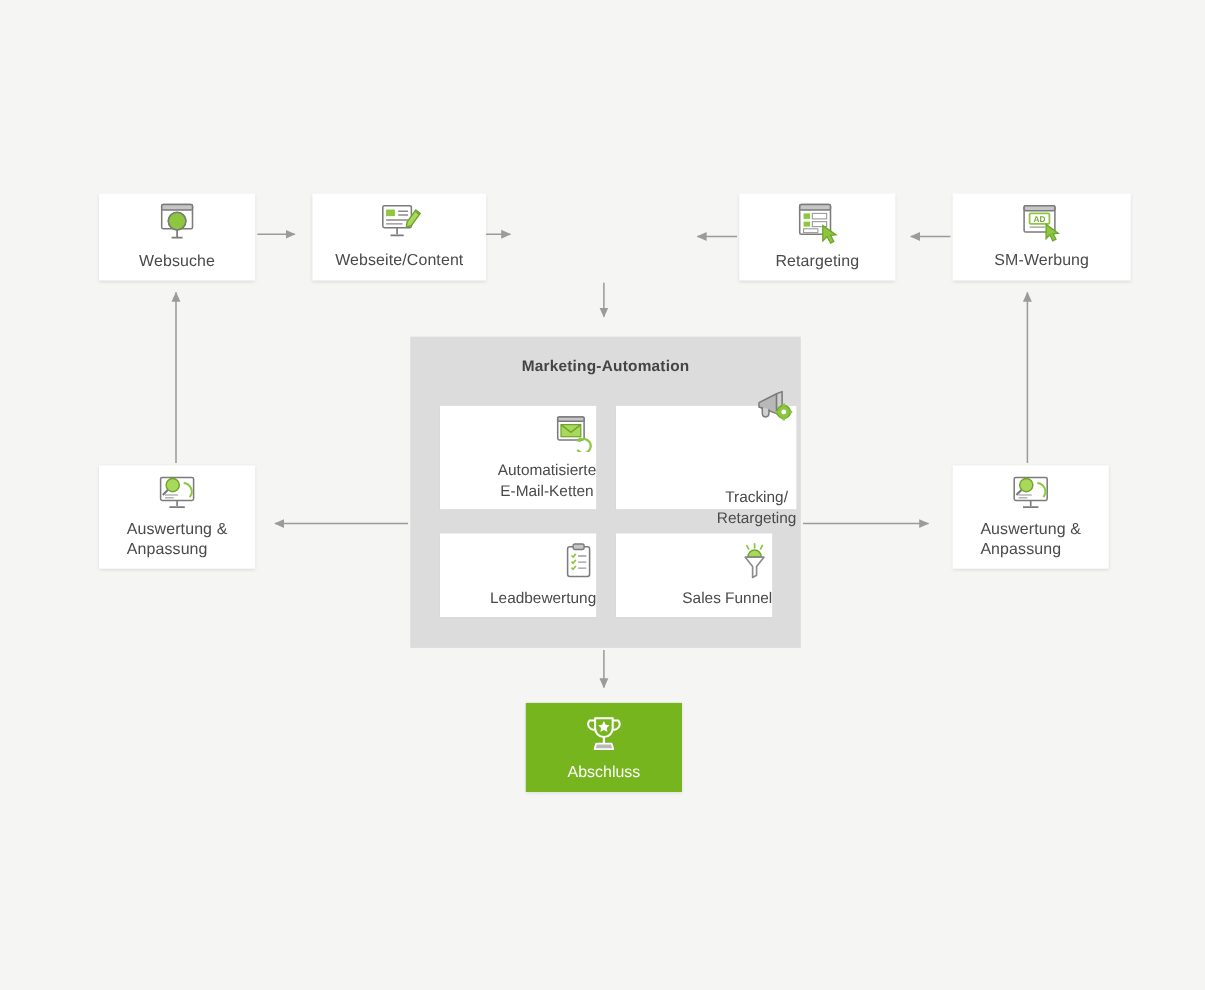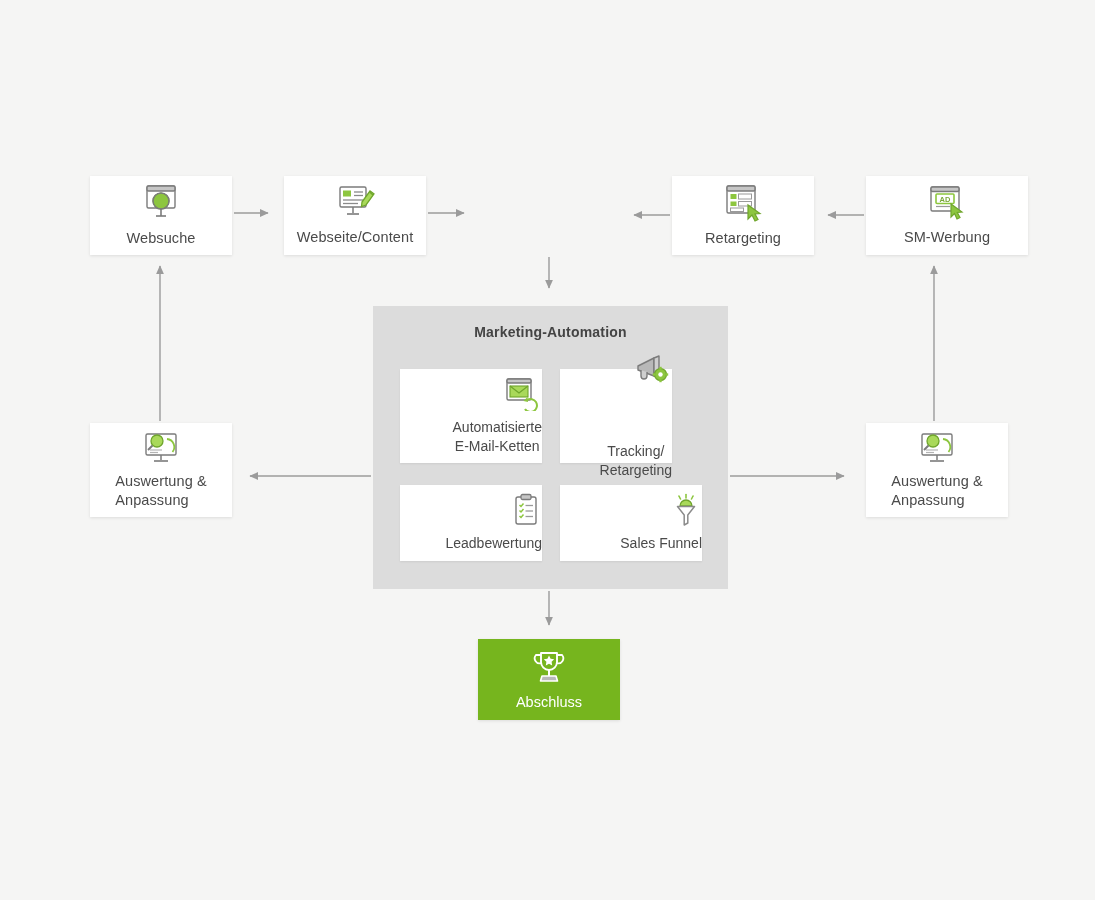--- a/index.html
+++ b/index.html
@@ -24,21 +24,21 @@
   .node .label {
     font-size: 14.5px;
     color: #4a4a4a;
     text-align: left;
     line-height: 19px;
     letter-spacing: 0.1px;
   }
 
   
   #n-websuche   { left: 90px;  top: 176px; width: 142px; height: 79px; }
-  #n-webseite   { left: 284px; top: 176px; width: 142px; height: 79px; }
+  #n-webseite   { left: 284px; top: 176px; width: 158px; height: 79px; }
   #n-formular   { left: 478px; top: 176px; width: 142px; height: 79px; }
   #n-landing    { left: 672px; top: 176px; width: 142px; height: 79px; }
   #n-smwerbung  { left: 866px; top: 176px; width: 162px; height: 79px; }
 
   
   #n-ausw-left  { left: 90px;  top: 423px; width: 142px; height: 94px; }
   #n-ausw-right { left: 866px; top: 423px; width: 142px; height: 94px; }
 
   
   #grp {
@@ -55,21 +55,21 @@
   .sub {
     position: absolute;
     background: #ffffff;
     display: flex; flex-direction: column;
     align-items: flex-end; justify-content: center;
     box-shadow: 0 1px 2px rgba(0,0,0,0.07);
   }
   .sub .label { font-size: 14px; color: #4a4a4a; text-align: center; line-height: 19px; }
   .sub .icon { display: block; line-height: 0; margin-bottom: 7px; }
   #s-email  { left: 27px;  top: 63px;  width: 142px; height: 94px; }
-  #s-track  { left: 187px; top: 63px;  width: 112px; height: 94px; gap: 48px; }
+  #s-track  { left: 187px; top: 63px;  width: 164px; height: 94px; gap: 48px; }
   #s-lead   { left: 27px;  top: 179px; width: 142px; height: 76px; }
   #s-funnel { left: 187px; top: 179px; width: 142px; height: 76px; }
 
   
   #n-abschluss {
     position: absolute;
     left: 478px; top: 639px; width: 142px; height: 81px;
     background: #76b51e;
     display: flex; flex-direction: column;
     align-items: center; justify-content: center;

